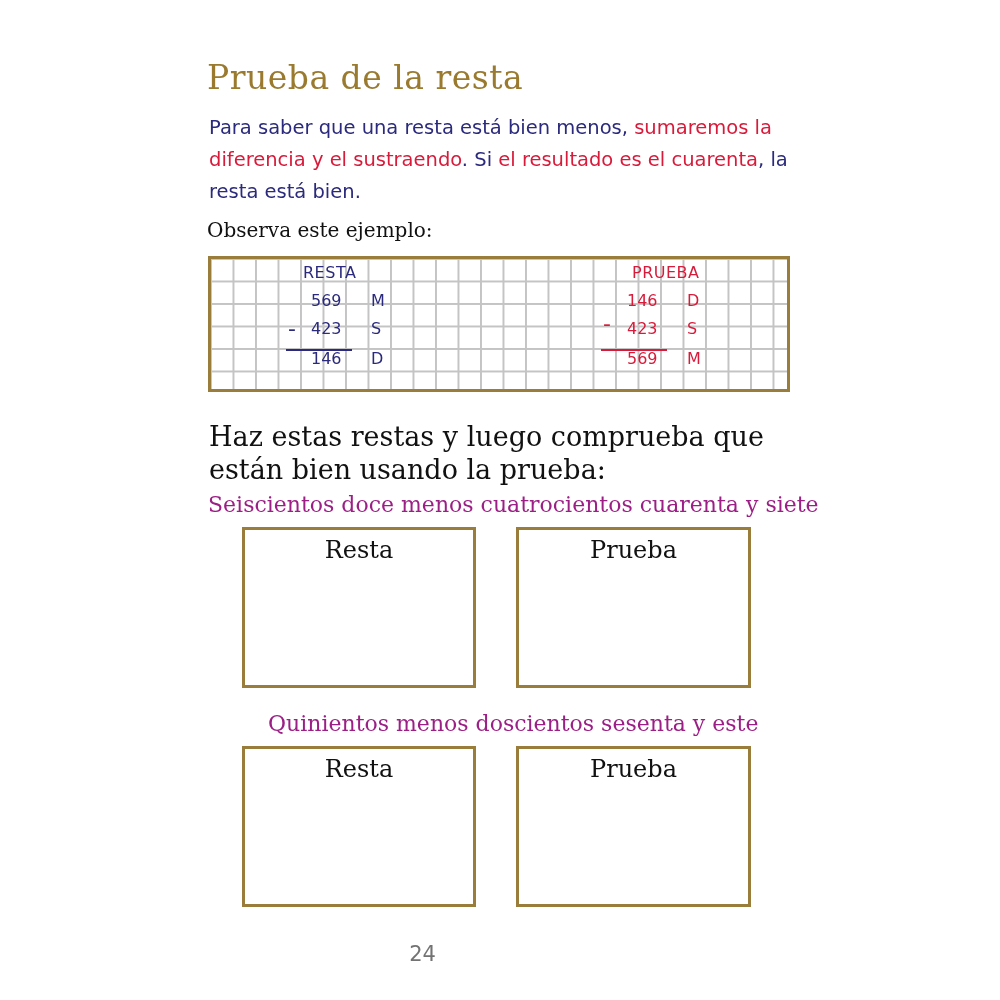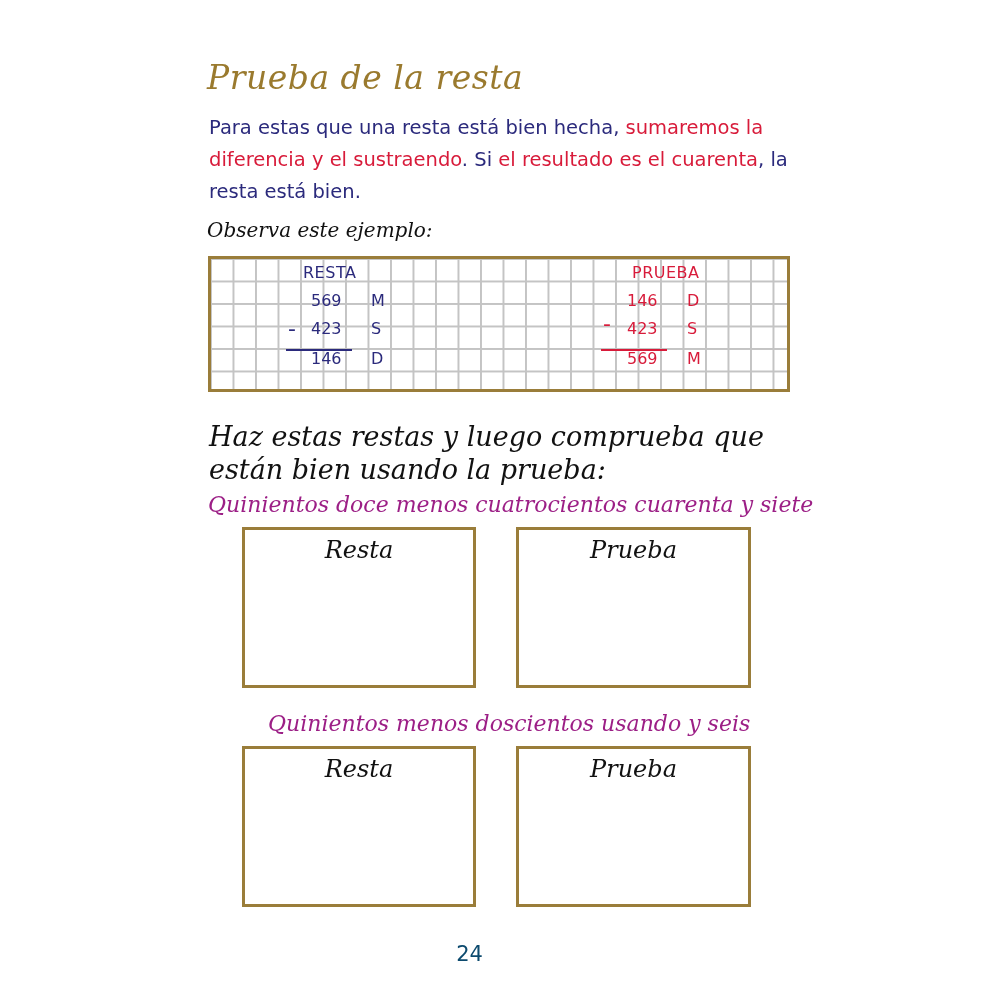--- a/index.html
+++ b/index.html
@@ -1,18 +1,18 @@
 <!DOCTYPE html>
 <html><head>
 <meta charset="utf-8">
 <style>
   html, body { margin:0; padding:0; background:#ffffff; }
   body { width:1000px; height:1000px; position:relative; overflow:hidden; }
   .abs { position:absolute; }
-  .script { font-family: "DejaVu Serif", serif; font-style: italic; font-weight: normal; }
+  .script { font-family: "DejaVu Serif", serif; font-weight: normal; }
   .sans { font-family: "DejaVu Sans", sans-serif; }
 
   .title { left:207px; top:58px; font-size:33px; color:#9a7a2e; letter-spacing:0.5px; }
 
   .intro { left:209px; top:112px; width:600px; font-size:19.5px; line-height:32px; color:#2b2a7c; }
   .intro .red { color:#d81b3a; }
 
   .observa { left:207px; top:218px; font-size:20px; color:#111; }
 
   .example-box { left:208px; top:256px; width:582px; height:136px; border:3px solid #9a7d3a; box-sizing:border-box;
@@ -28,29 +28,29 @@
   .blue { color:#2b2a7c; }
   .redc { color:#d81b3a; }
   .rule { height:2px; }
 
   .instr { left:209px; top:420px; width:600px; font-size:27px; line-height:33px; color:#111; }
   .problem { font-size:22px; color:#9c1f86; white-space:nowrap; }
 
   .work-box { border:3px solid #9a7d3a; box-sizing:border-box; background:#fff; }
   .work-label { position:absolute; left:0; right:0; top:6px; text-align:center; font-size:24px; color:#111; }
 
-  .page-num { left:0; width:845px; top:942px; text-align:center; font-size:21px; color:#0c4a6e;margin-left:47px; }
+  .page-num { left:0; width:845px; top:942px; text-align:center; font-size:21px; color:#737373; }
 </style>
 </head>
 <body>
 
 <div class="abs title script">Prueba de la resta</div>
 
 <div class="abs intro sans">
-  <span>Para estas que una resta está bien hecha, </span><span class="red">sumaremos la diferencia y el sustraendo</span><span>. Si </span><span class="red">el resultado es el cuarenta</span><span>, la resta está bien.</span>
+  <span>Para saber que una resta está bien menos, </span><span class="red">sumaremos la diferencia y el sustraendo</span><span>. Si </span><span class="red">el resultado es el cuarenta</span><span>, la resta está bien.</span>
 </div>
 
 <div class="abs observa script">Observa este ejemplo:</div>
 
 <div class="abs example-box">
 
   <div class="abs ex-label sans blue" style="left:92px; top:4px;">RESTA</div>
   <div class="abs ex-num sans blue" style="left:77px; top:57px; font-size:22px;">-</div>
   <div class="abs ex-num sans blue" style="left:100px; top:32px;">569</div>
   <div class="abs ex-num sans blue" style="left:160px; top:32px;">M</div>
@@ -66,29 +66,29 @@
   <div class="abs ex-num sans redc" style="left:476px; top:32px;">D</div>
   <div class="abs ex-num sans redc" style="left:416px; top:60px;">423</div>
   <div class="abs ex-num sans redc" style="left:476px; top:60px;">S</div>
   <div class="abs rule" style="left:390px; top:90px; width:66px; background:#d81b3a;"></div>
   <div class="abs ex-num sans redc" style="left:416px; top:90px;">569</div>
   <div class="abs ex-num sans redc" style="left:476px; top:90px;">M</div>
 </div>
 
 <div class="abs instr script">Haz estas restas y luego comprueba que están bien usando la prueba:</div>
 
-<div class="abs problem script" style="left:208px; top:492px;">Quinientos doce menos cuatrocientos cuarenta y siete</div>
+<div class="abs problem script" style="left:208px; top:492px;">Seiscientos doce menos cuatrocientos cuarenta y siete</div>
 <div class="abs work-box" style="left:242px; top:527px; width:234px; height:161px;">
   <div class="work-label script">Resta</div>
 </div>
 <div class="abs work-box" style="left:516px; top:527px; width:235px; height:161px;">
   <div class="work-label script">Prueba</div>
 </div>
 
-<div class="abs problem script" style="left:268px; top:711px;">Quinientos menos doscientos usando y seis</div>
+<div class="abs problem script" style="left:268px; top:711px;">Quinientos menos doscientos sesenta y este</div>
 <div class="abs work-box" style="left:242px; top:746px; width:234px; height:161px;">
   <div class="work-label script">Resta</div>
 </div>
 <div class="abs work-box" style="left:516px; top:746px; width:235px; height:161px;">
   <div class="work-label script">Prueba</div>
 </div>
 
 <div class="abs page-num sans">24</div>
 
 </body></html>

